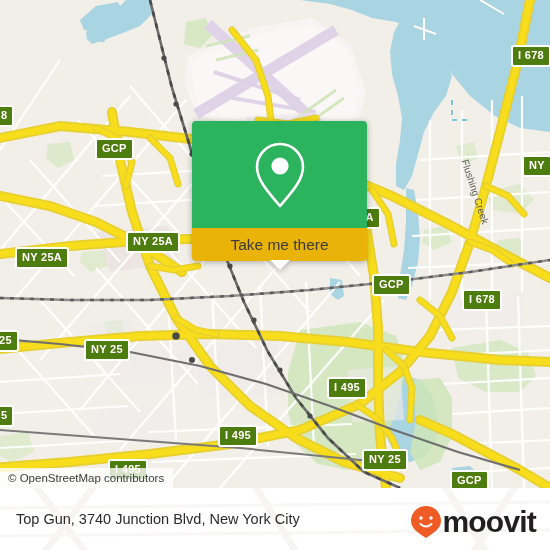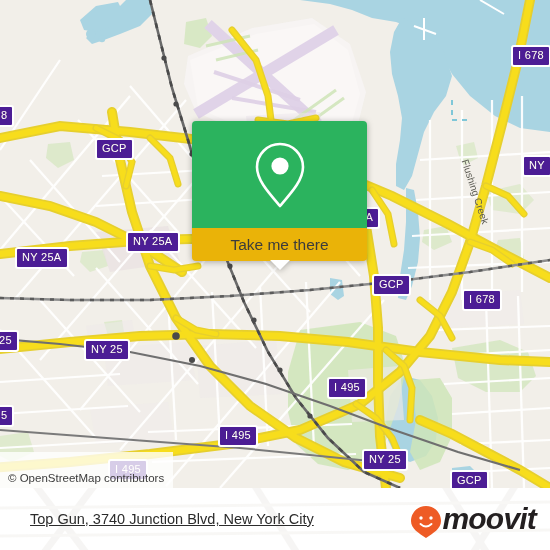--- a/index.html
+++ b/index.html
@@ -36,26 +36,26 @@
   #map-svg {
     position: absolute;
     left: 0;
     top: 0;
     display: block;
   }
 
   
   .shield {
     position: absolute;
-    background: #4c1d95;
+    background: #4d7c0f;
     border: 2px solid #ffffff;
     border-radius: 3px;
     color: #ffffff;
     font-family: "Liberation Sans", sans-serif;
-    font-weight: normal;
+    font-weight: bold;
     font-size: 11px;
     line-height: 15px;
     height: 15px;
     padding: 1px 5px 2px 5px;
     white-space: nowrap;
     letter-spacing: 0.3px;
     text-shadow: 0 0 1px rgba(140,120,0,.35);
     box-sizing: content-box;
   }
 
@@ -69,21 +69,21 @@
   }
 
   
   #attribution {
     position: absolute;
     left: 0;
     bottom: 0;
     background: rgba(255,255,255,0.78);
     font-size: 11.5px;
     color: #3b3b3b;
-    padding: 20px 9px 4px 8px;
+    padding: 4px 9px 4px 8px;
     font-family: "Liberation Sans", sans-serif;
     white-space: nowrap;
   }
 
   
   #popup {
     position: absolute;
     left: 192px;
     top: 121px;
     width: 175px;
@@ -139,37 +139,35 @@
     position: absolute;
     left: 0;
     top: 0;
     width: 550px;
     height: 62px;
     opacity: 0.25;
     pointer-events: none;
   }
   #footer-title {
     position: relative;
-    margin-left: 30px;
+    margin-left: 16px;
     font-size: 14.5px;
     color: #2b2b2b;
     font-family: "Liberation Sans", sans-serif;
     white-space: nowrap;
     z-index: 2;
-    text-decoration: underline;
   }
   #brand {
     position: absolute;
     right: 14px;
     top: 50%;
     margin-top: -14px;
     display: flex;
-    align-items: flex-start;
+    align-items: center;
     z-index: 2;
-    font-style: italic;
   }
   #brand-wordmark {
     font-size: 30px;
     font-weight: bold;
     color: #231f20;
     letter-spacing: -0.8px;
     line-height: 28px;
     font-family: "Liberation Sans", sans-serif;
   }
 </style>

